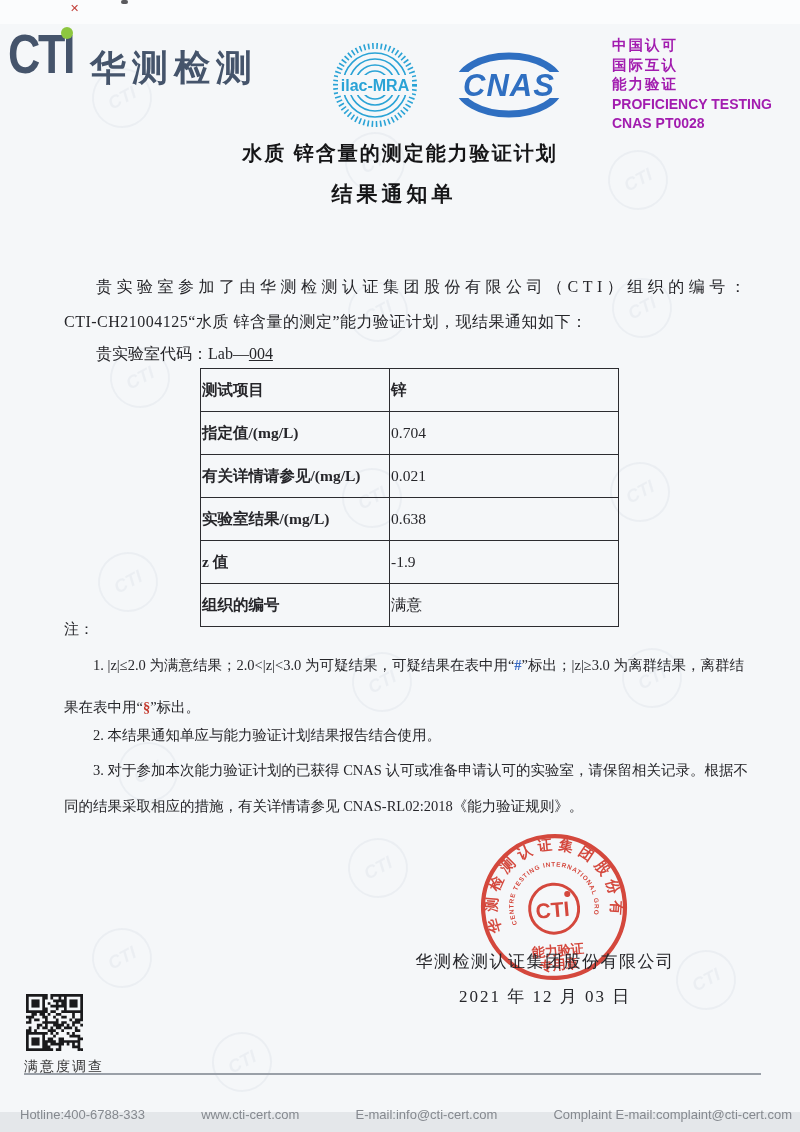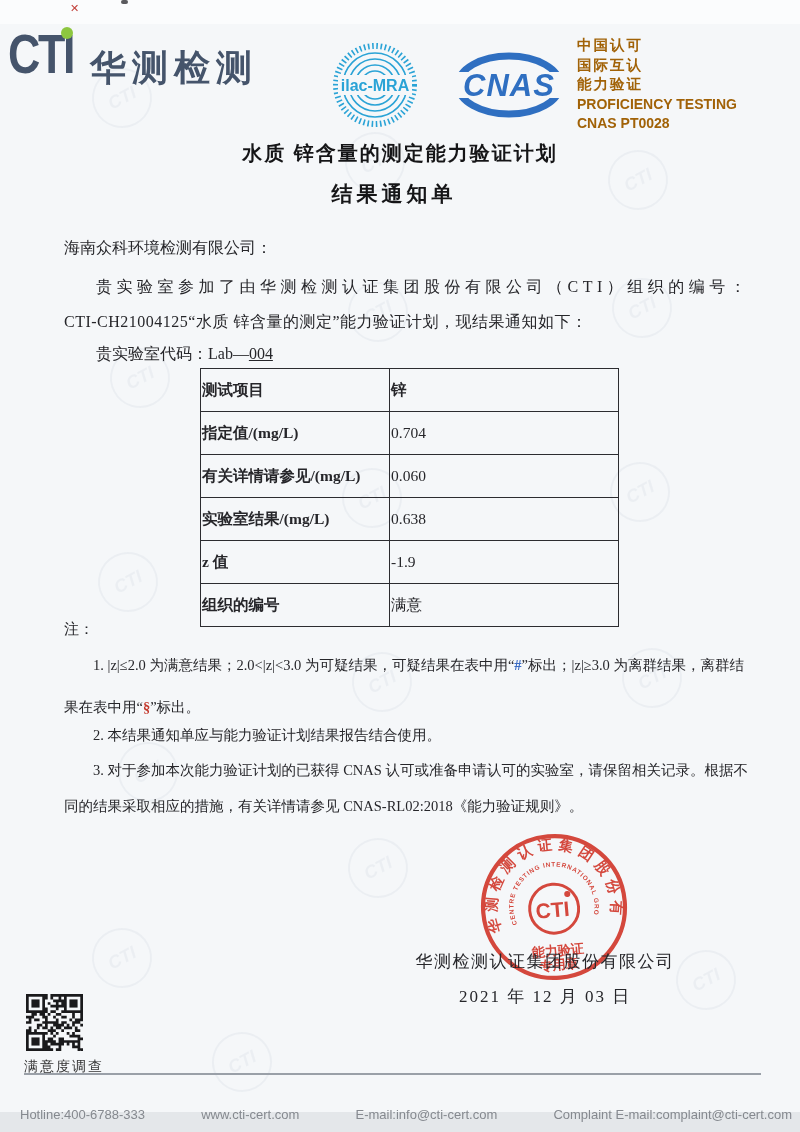--- a/index.html
+++ b/index.html
@@ -16,22 +16,22 @@
 
   
   .cti-text{position:absolute;left:8px;top:26px;font-family:"Liberation Sans",sans-serif;
       font-weight:bold;font-size:56px;line-height:1;letter-spacing:-3px;color:#45546b;
       transform:scaleX(.8);transform-origin:left top;}
   .cti-dot{position:absolute;left:61px;top:27px;width:12px;height:12px;border-radius:50%;background:#8dc63f;}
   .cti-cn{position:absolute;left:90px;top:50px;font-family:"Liberation Sans",sans-serif;
       font-weight:bold;font-size:36px;line-height:1;letter-spacing:6px;color:#45546b;}
   .ilac{position:absolute;left:332px;top:42px;}
   .cnas{position:absolute;left:450px;top:46px;}
-  .accred{position:absolute;left:577px;top:36px;font-family:"Liberation Sans",sans-serif;
-      font-weight:bold;color:#a16207;}
+  .accred{position:absolute;left:612px;top:36px;font-family:"Liberation Sans",sans-serif;
+      font-weight:bold;color:#a21caf;}
   .accred .cnl{font-size:14.5px;line-height:19.5px;letter-spacing:2px;}
   .accred .enl{font-size:14px;line-height:19.5px;}
 
   
   .title1{position:absolute;left:0;right:0;top:140px;text-align:center;
       font-family:"Liberation Sans",sans-serif;font-weight:bold;font-size:20px;letter-spacing:2px;color:#151517;}
   .title2{position:absolute;left:0;right:12px;top:180px;text-align:center;
       font-family:"Liberation Sans",sans-serif;font-weight:bold;font-size:21px;letter-spacing:4px;color:#151517;}
 
   
@@ -161,40 +161,39 @@
     <div class="cnl">中国认可</div>
     <div class="cnl">国际互认</div>
     <div class="cnl">能力验证</div>
     <div class="enl">PROFICIENCY TESTING</div>
     <div class="enl">CNAS PT0028</div>
   </div>
 
   <div class="title1">水质 锌含量的测定能力验证计划</div>
   <div class="title2">结果通知单</div>
 
-  <div class="addressee">海南众科环境检测有限公司：</div>
   <div class="para1">贵实验室参加了由华测检测认证集团股份有限公司（CTI）组织的编号：</div>
   <div class="para2">CTI-CH21004125“水质 锌含量的测定”能力验证计划，现结果通知如下：</div>
   <div class="labcode">
     <span>贵实验室代码：Lab—</span><span class="uv">004</span>
   </div>
 
   <table class="result">
     <tbody>
         <tr>
       <td class="lab">测试项目</td>
       <td class="val">锌</td>
     </tr>
     <tr>
       <td class="lab">指定值/(mg/L)</td>
       <td class="val">0.704</td>
     </tr>
     <tr>
       <td class="lab">有关详情请参见/(mg/L)</td>
-      <td class="val">0.060</td>
+      <td class="val">0.021</td>
     </tr>
     <tr>
       <td class="lab">实验室结果/(mg/L)</td>
       <td class="val">0.638</td>
     </tr>
     <tr>
       <td class="lab">z 值</td>
       <td class="val">-1.9</td>
     </tr>
     <tr>

